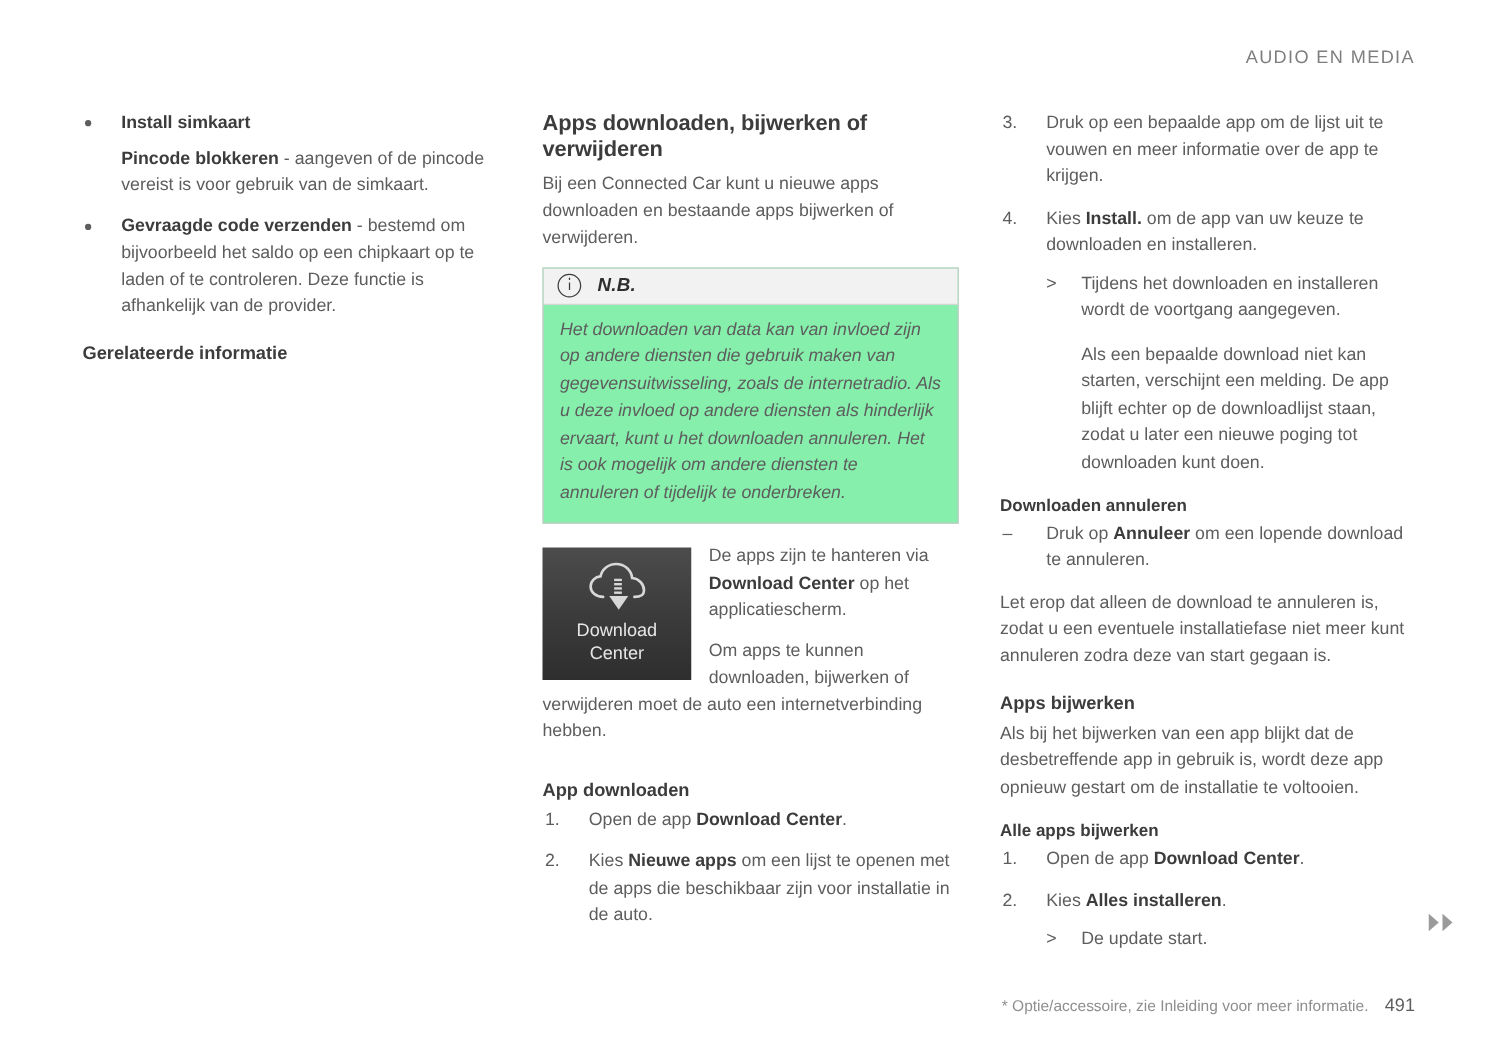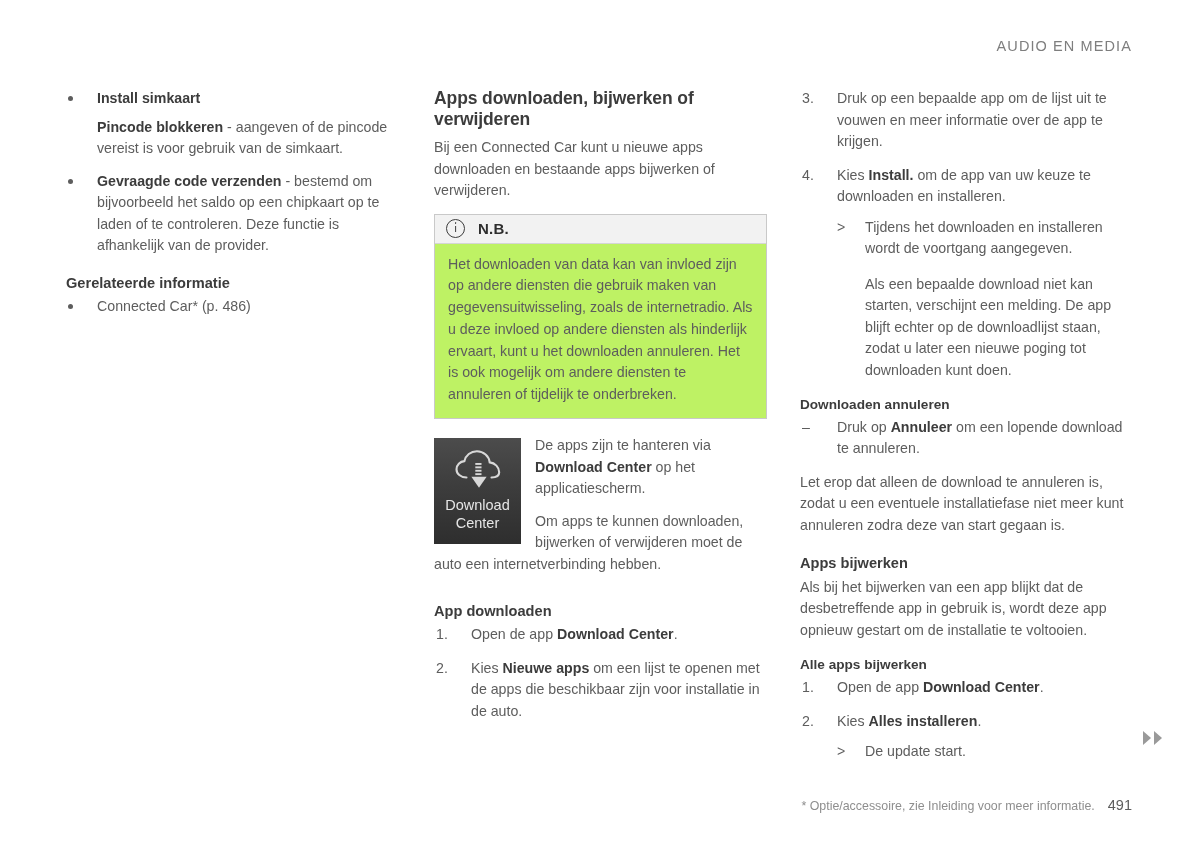--- a/index.html
+++ b/index.html
@@ -166,22 +166,23 @@
     font-size: 14.2px;
     line-height: 21.5px;
     margin-top: 14px;
     color: #5d5d5d;
   }
 
   
   .note {
     border: 1px solid #c9c9c9;
     margin: 6px 0 16px 0;
-    background: #bef264;
+    background: #86efac;
     width: 331px;
+    font-style: italic;
   }
   .note-head {
     background: #f2f2f2;
     border-bottom: 1px solid #d5d5d5;
     height: 28px;
     display: flex;
     align-items: center;
     padding-left: 11px;
   }
   .note-icon {
@@ -228,21 +229,21 @@
     font-size: 14.2px;
     line-height: 21.8px;
   }
 
   
   .tile-wrap {
     margin-top: 14px;
   }
   .app-tile {
     float: left;
-    width: 87px;
+    width: 119px;
     height: 106px;
     background: linear-gradient(180deg, #4c4c4c 0%, #3d3d3d 45%, #2e2e2e 100%);
     margin: 3px 14px 4px 0;
     display: flex;
     flex-direction: column;
     align-items: center;
     justify-content: flex-start;
     padding-top: 10px;
     box-sizing: border-box;
   }
@@ -304,23 +305,20 @@
         </div>
       </li>
       <li>
         <b>Gevraagde code verzenden</b><span> - bestemd om bijvoorbeeld het saldo op een chipkaart op te laden of te controleren. Deze functie is afhankelijk van de provider.</span>
       </li>
     </ul>
 
     <div style="margin-top:17px;">
       <div class="h3">Gerelateerde informatie</div>
       <ul class="bullets tight">
-        <li>
-          <span>Connected Car* (p. 486)</span>
-        </li>
       </ul>
     </div>
 
   </div>
 
   <div class="col col-2">
 
     <div class="h2">Apps downloaden, bijwerken of verwijderen</div>
     <p>Bij een Connected Car kunt u nieuwe apps downloaden en bestaande apps bijwerken of verwijderen.</p>
 

